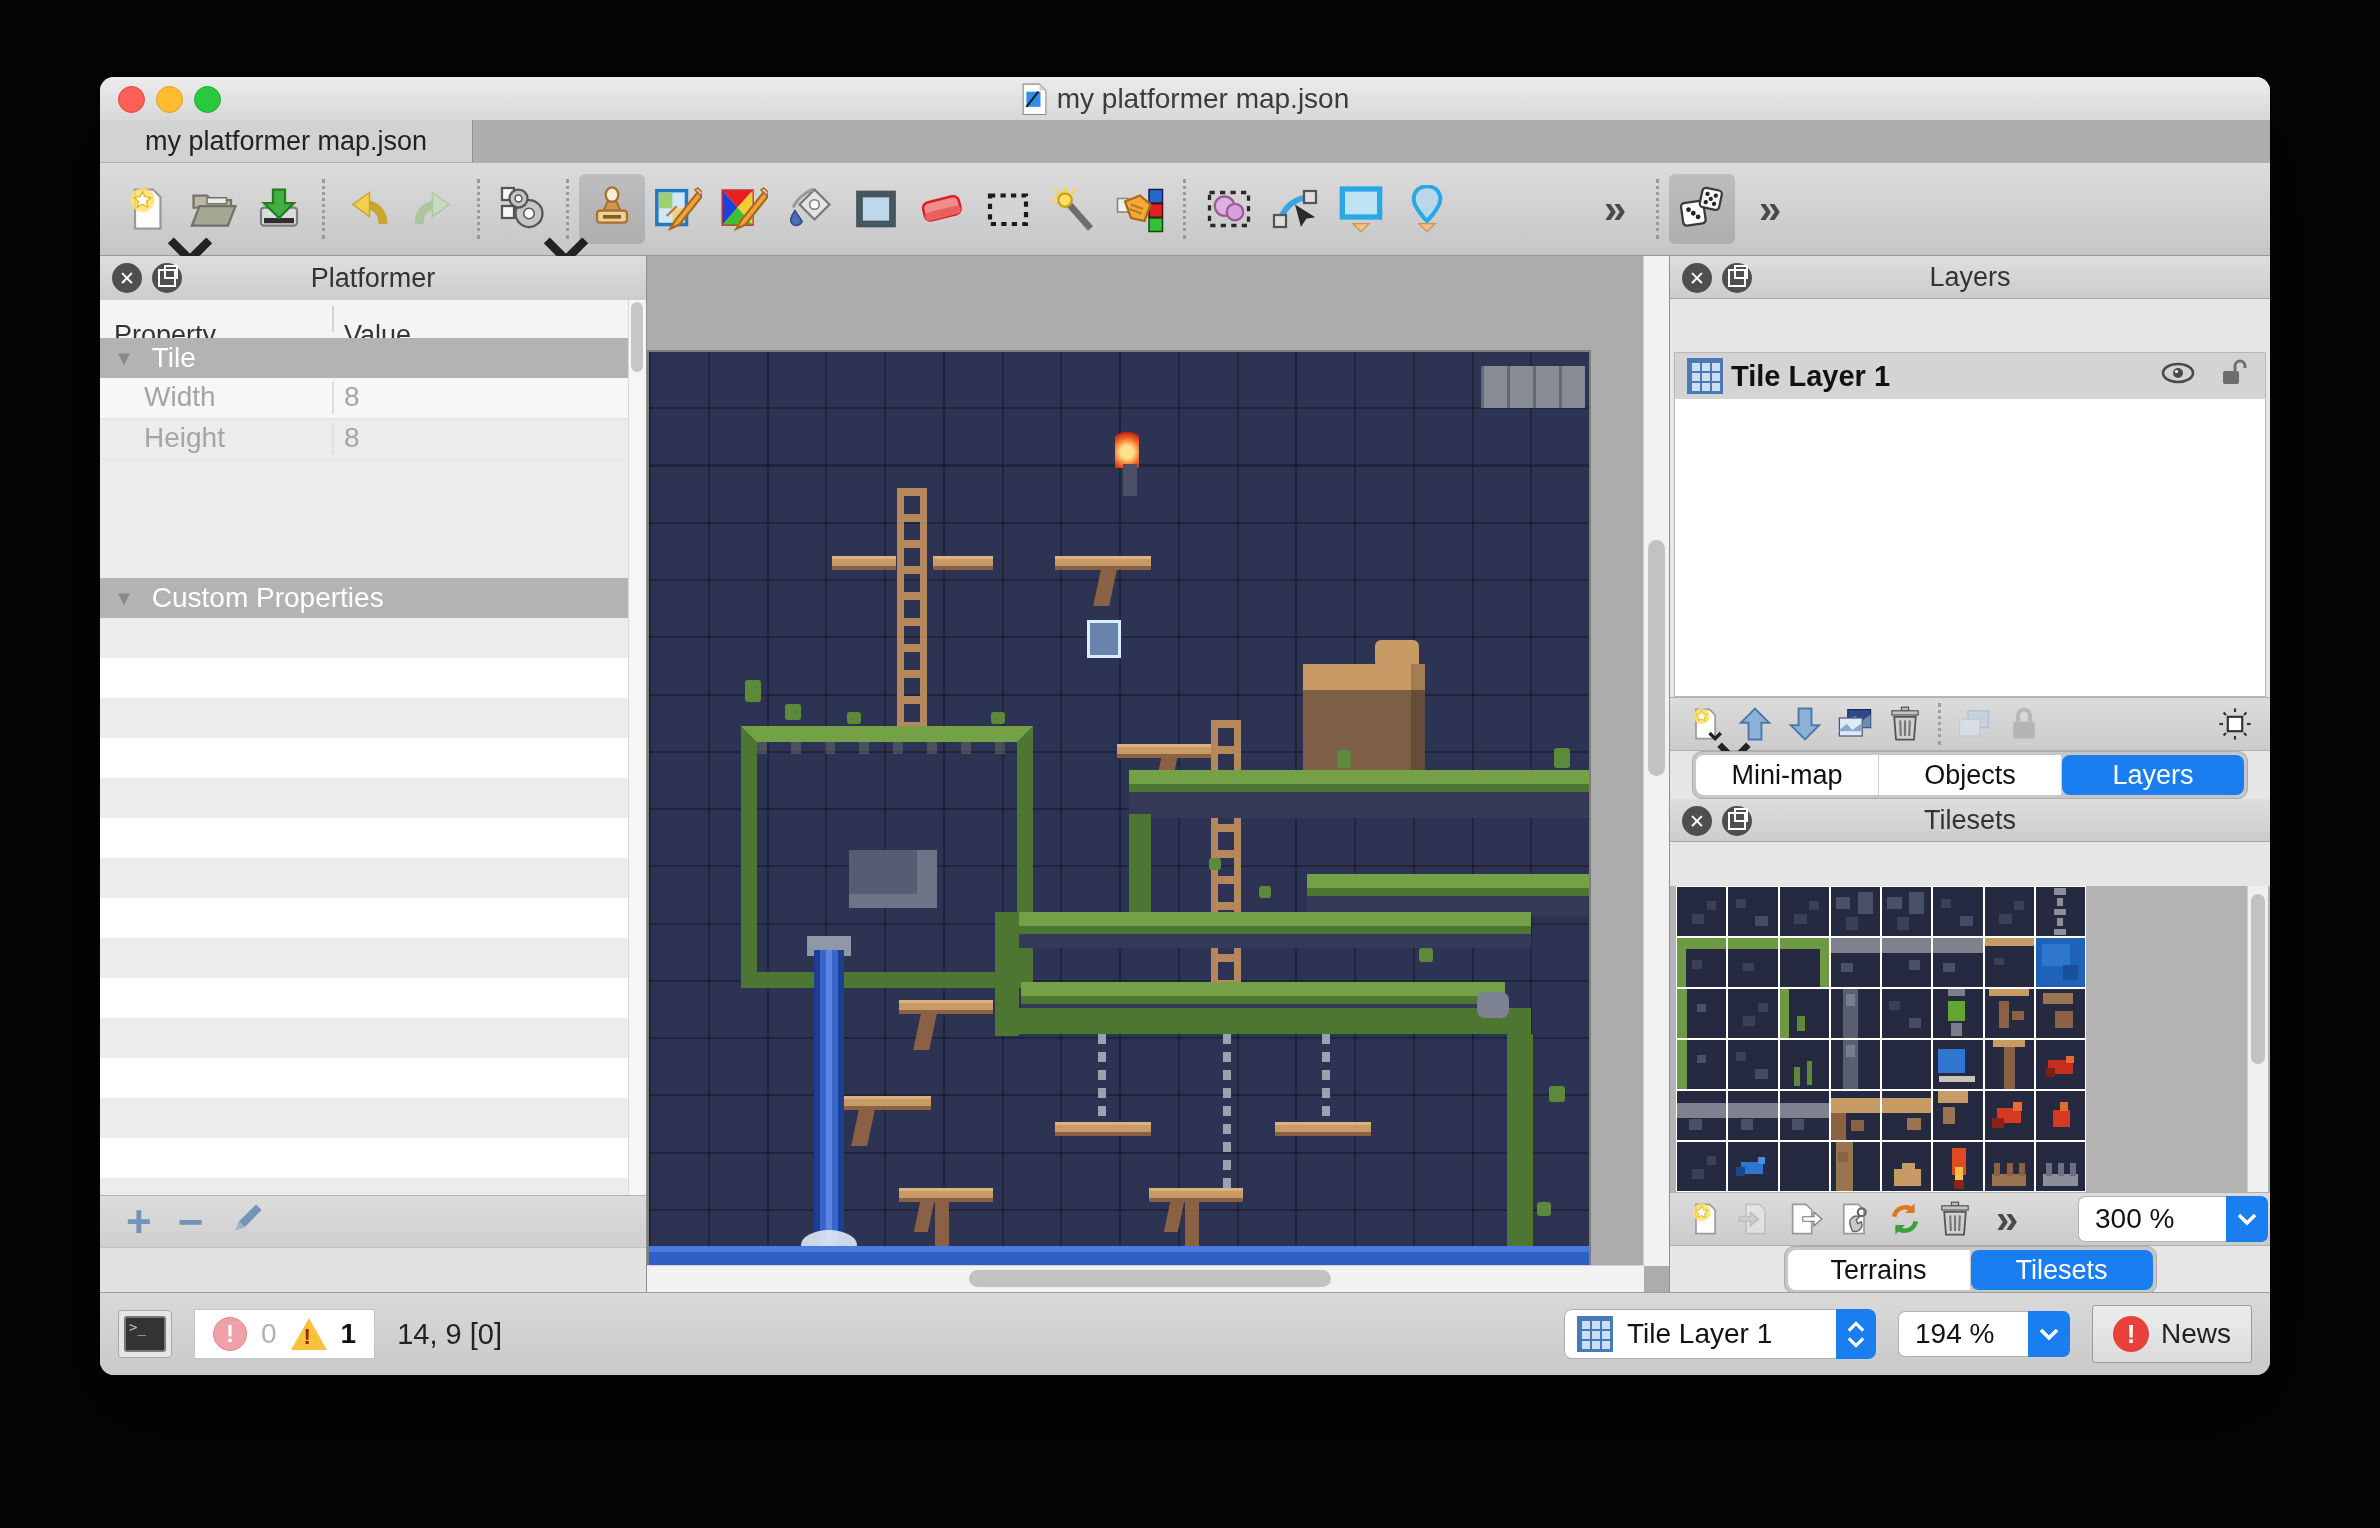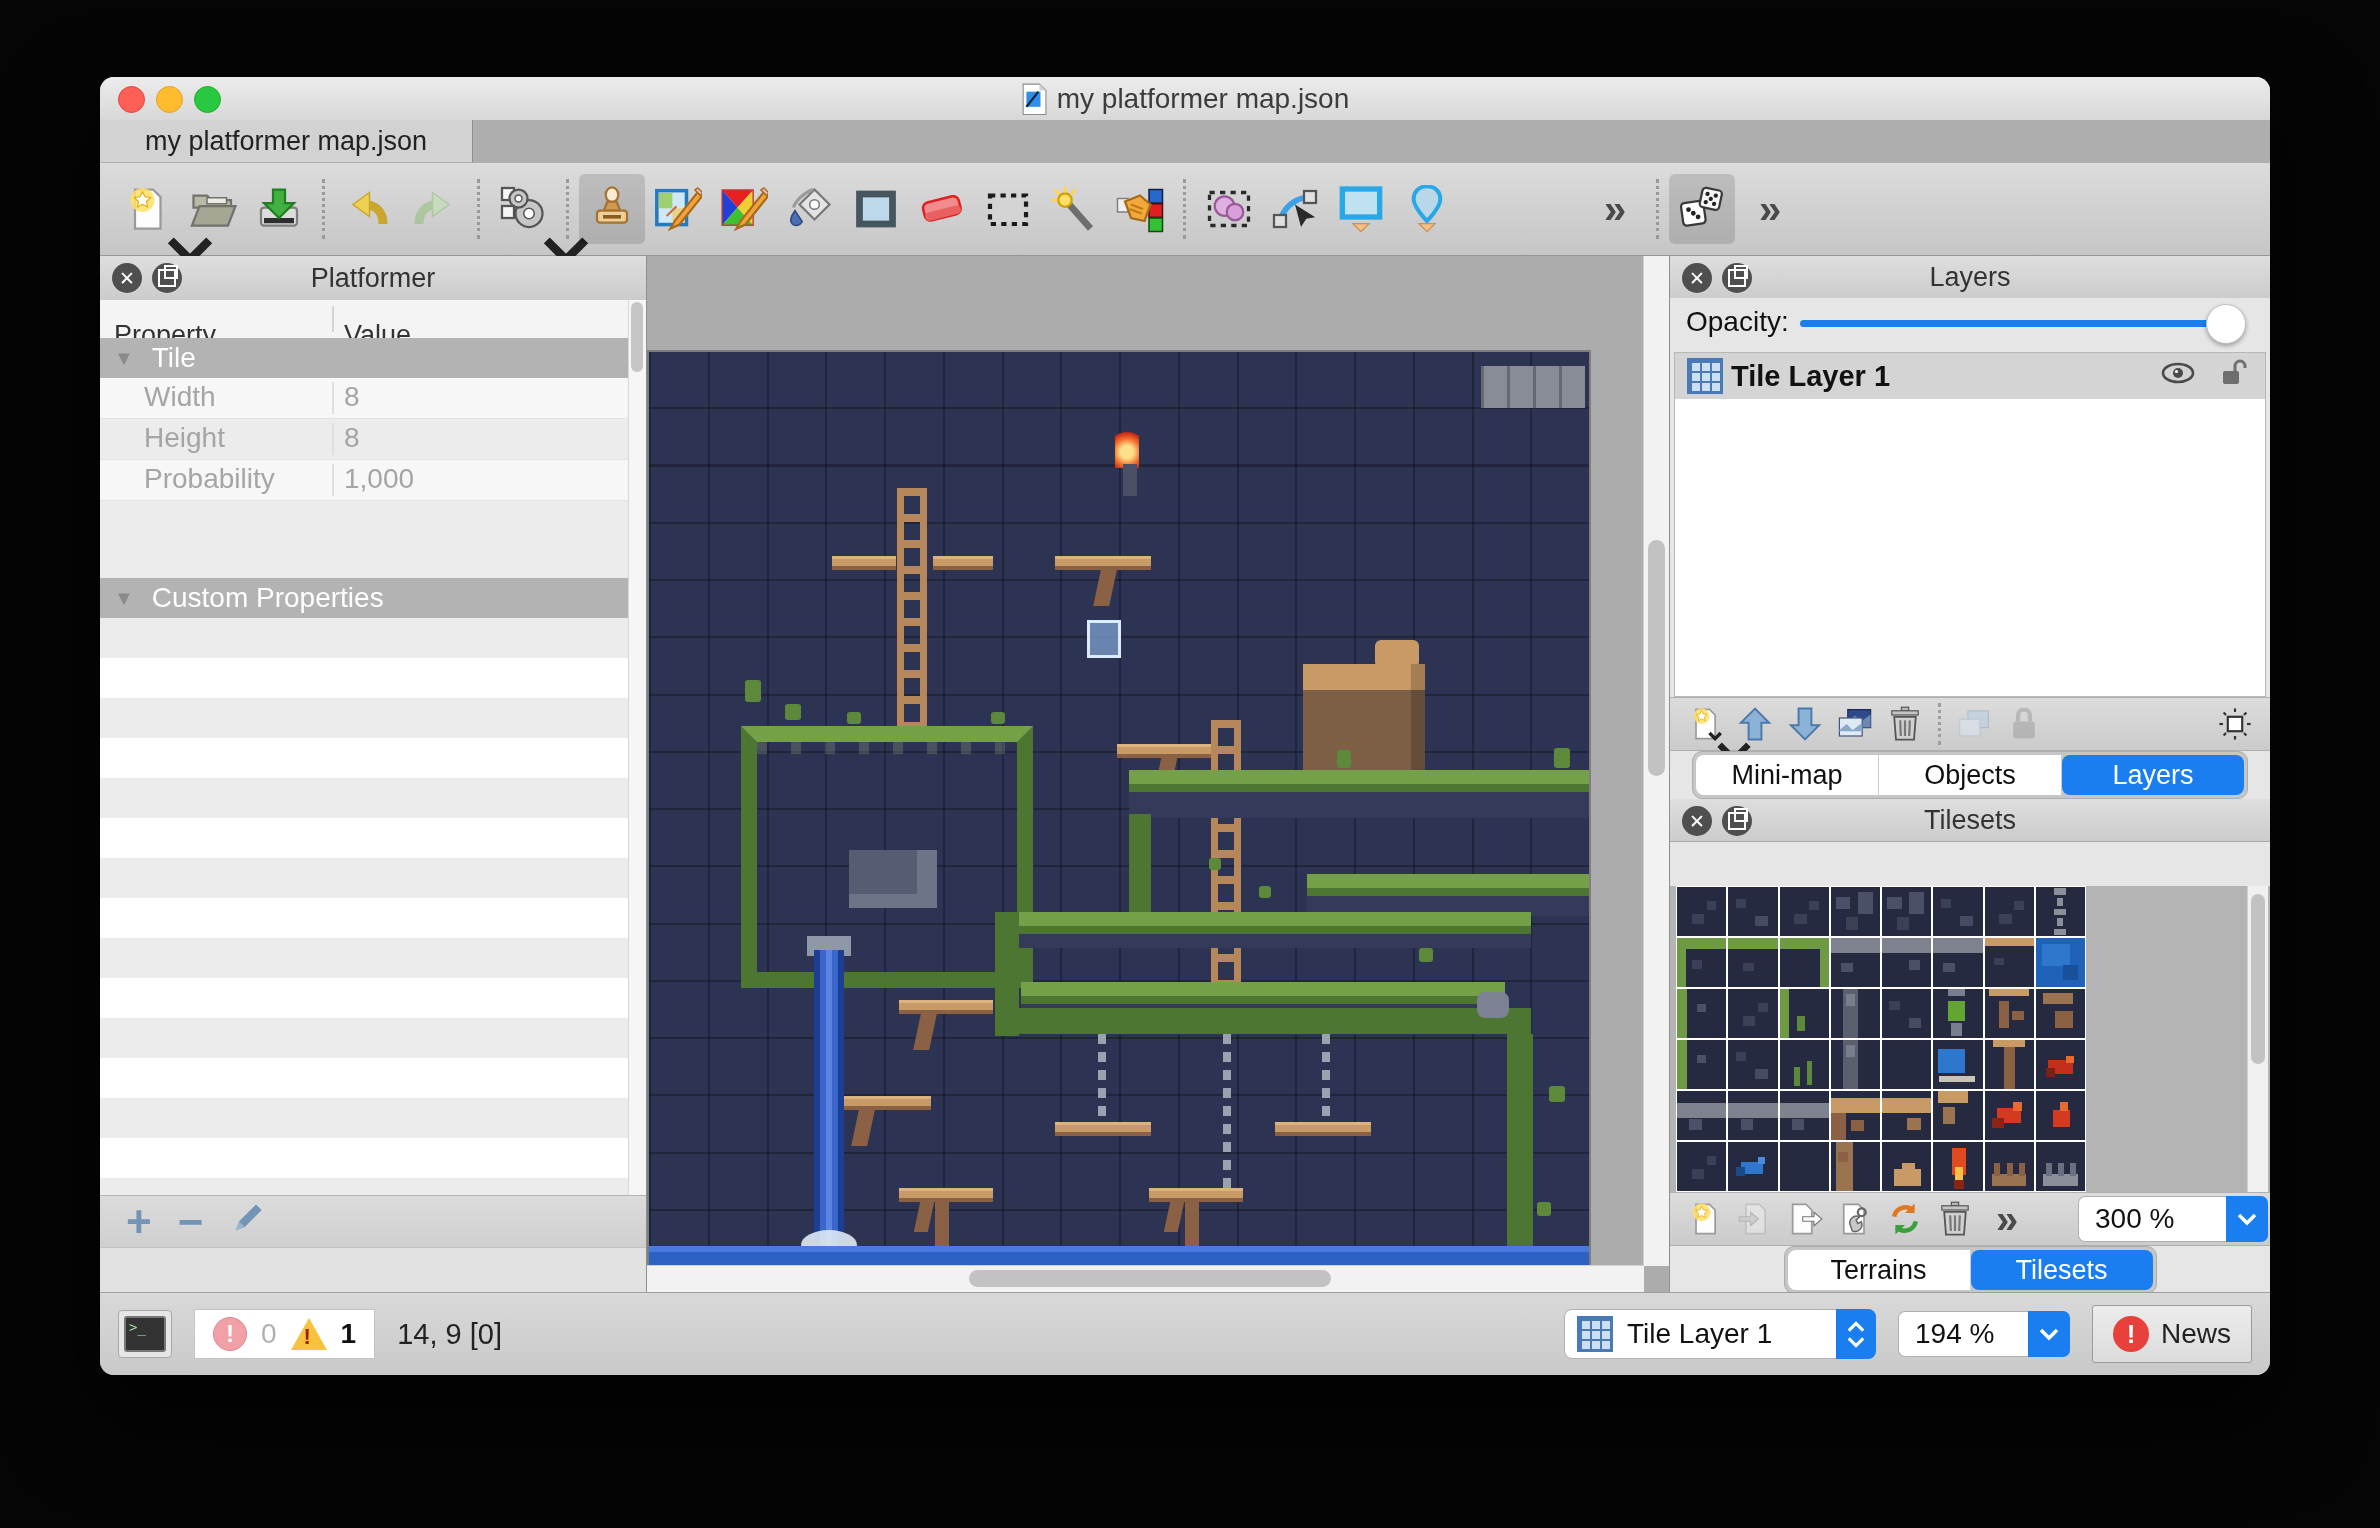--- a/index.html
+++ b/index.html
@@ -448,25 +448,20 @@
           <div class="prow alt">
             <span class="pl">Width</span>
             <span class="vdiv"></span>
             <span class="pv">8</span>
           </div>
           <div class="prow">
             <span class="pl">Height</span>
             <span class="vdiv"></span>
             <span class="pv">8</span>
           </div>
-          <div class="prow alt">
-            <span class="pl">Probability</span>
-            <span class="vdiv"></span>
-            <span class="pv">1,000</span>
-          </div>
         </div>
       <div class="sechead" style="top:322px;">
         <span class="tri">▼</span>
         <span>Custom Properties</span>
       </div>
       <div id="filler-rows">
           <div class="frow alt"></div>
           <div class="frow"></div>
           <div class="frow alt"></div>
           <div class="frow"></div>
@@ -567,25 +562,20 @@
     <div class="panel-right">
 
       <div class="rsec-head">
         <div class="cbtn close">✕</div>
         <div class="cbtn float">
             <span class="float-glyph"></span>
           </div>
         <div class="ptitle">Layers</div>
       </div>
 
-      <div class="opacity-row">
-        <span class="lbl">Opacity:</span>
-        <div class="sl-track"></div>
-        <div class="sl-thumb"></div>
-      </div>
 
       <div class="layer-list" id="layer-list">
           <div class="layer-row">
             <span class="grid-ic" style="position: absolute; left: 12px;"></span>
             <span class="lname">Tile Layer 1</span>
             <span class="rowicons">
               <span><svg viewBox="0 0 34 22">
                   <ellipse cx="17" cy="11" rx="15" ry="9" fill="none" stroke="#4a4a4a" stroke-width="2.6"></ellipse>
                   <circle cx="17" cy="11" r="5" fill="#4a4a4a"></circle>
                   <circle cx="15.5" cy="9.5" r="1.6" fill="#fff"></circle>

